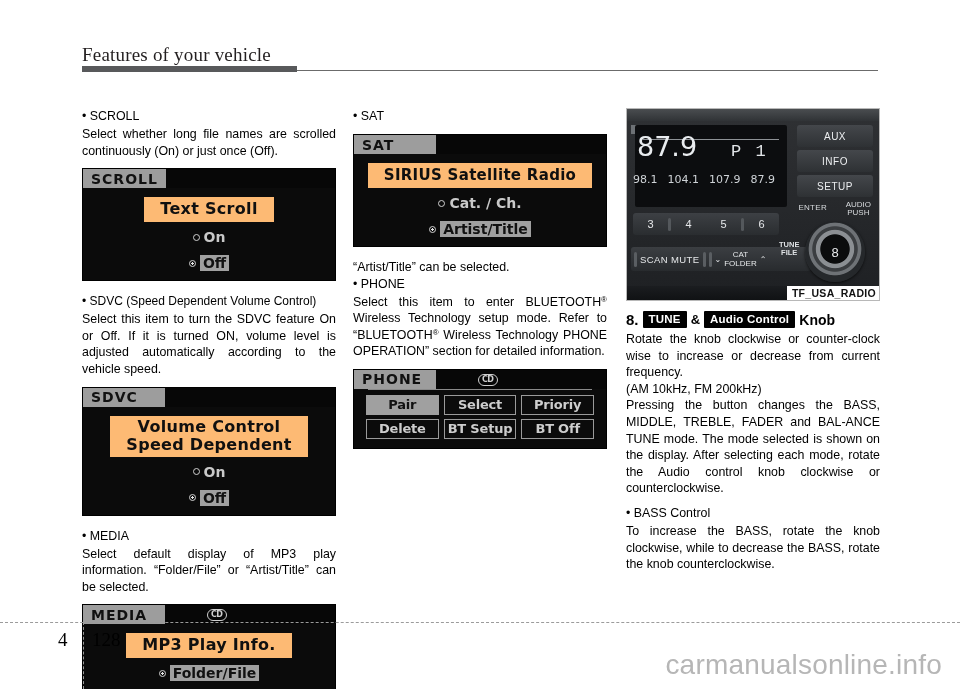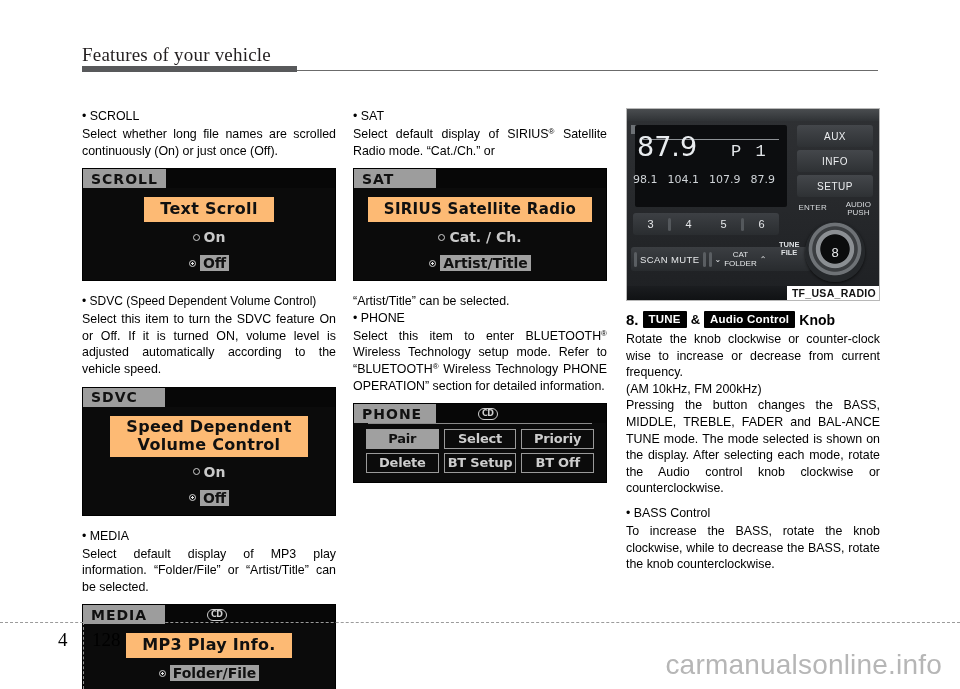--- a/index.html
+++ b/index.html
@@ -458,22 +458,22 @@
   <div class="bullet-head" style="font-size:12px;">• SDVC (Speed Dependent Volume Control)</div>
   <p class="body-text">Select this item to turn the SDVC feature On or Off. If it is turned ON, volume level is adjusted automatically according to the vehicle speed.</p>
 
   <div class="lcd">
     <div class="lcd-head">
       <div class="tab">SDVC</div>
       <div class="headrest"></div>
     </div>
     <div class="lcd-body">
       <div class="lcd-bigbtn two-line">
+        <div>Volume Control</div>
         <div>Speed Dependent</div>
-        <div>Volume Control</div>
       </div>
       <div class="radio-row">
         <span class="radio-opt">
           <span class="dot"></span>
           <span class="opt-label">On</span>
         </span>
         <span class="radio-opt">
           <span class="dot on"></span>
           <span class="opt-label sel">Off</span>
         </span>
@@ -505,21 +505,20 @@
           <span class="opt-label">Artist/Title</span>
         </span>
       </div>
     </div>
   </div>
 </div>
 
 <div class="col col-2">
 
   <div class="bullet-head">• SAT</div>
-  <p class="body-text"><span>Select default display of SIRIUS</span><sup class="reg">®</sup> <span>Satellite Radio mode. “Cat./Ch.” or</span></p>
 
   <div class="lcd">
     <div class="lcd-head">
       <div class="tab">SAT</div>
       <div class="headrest"></div>
     </div>
     <div class="lcd-body">
       <div class="lcd-bigbtn" style="font-size:15px;">SIRIUS Satellite Radio</div>
       <div class="radio-row">
         <span class="radio-opt">

